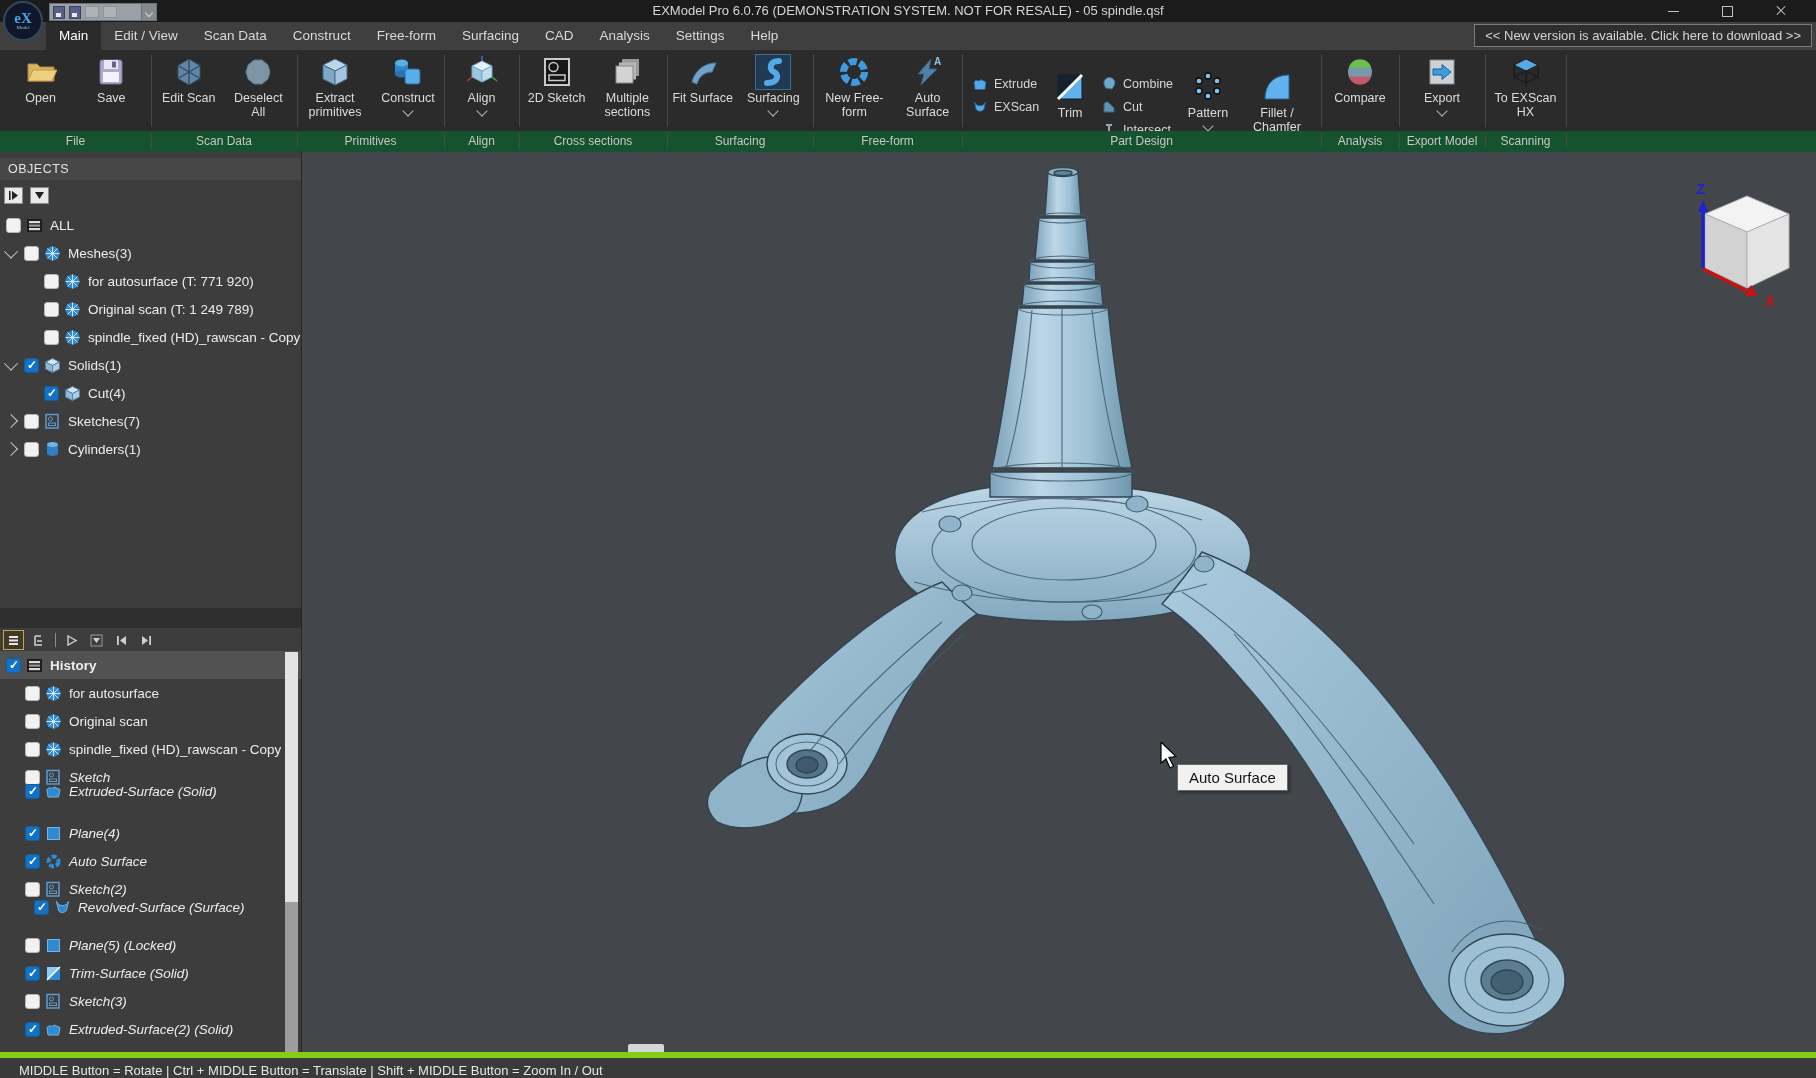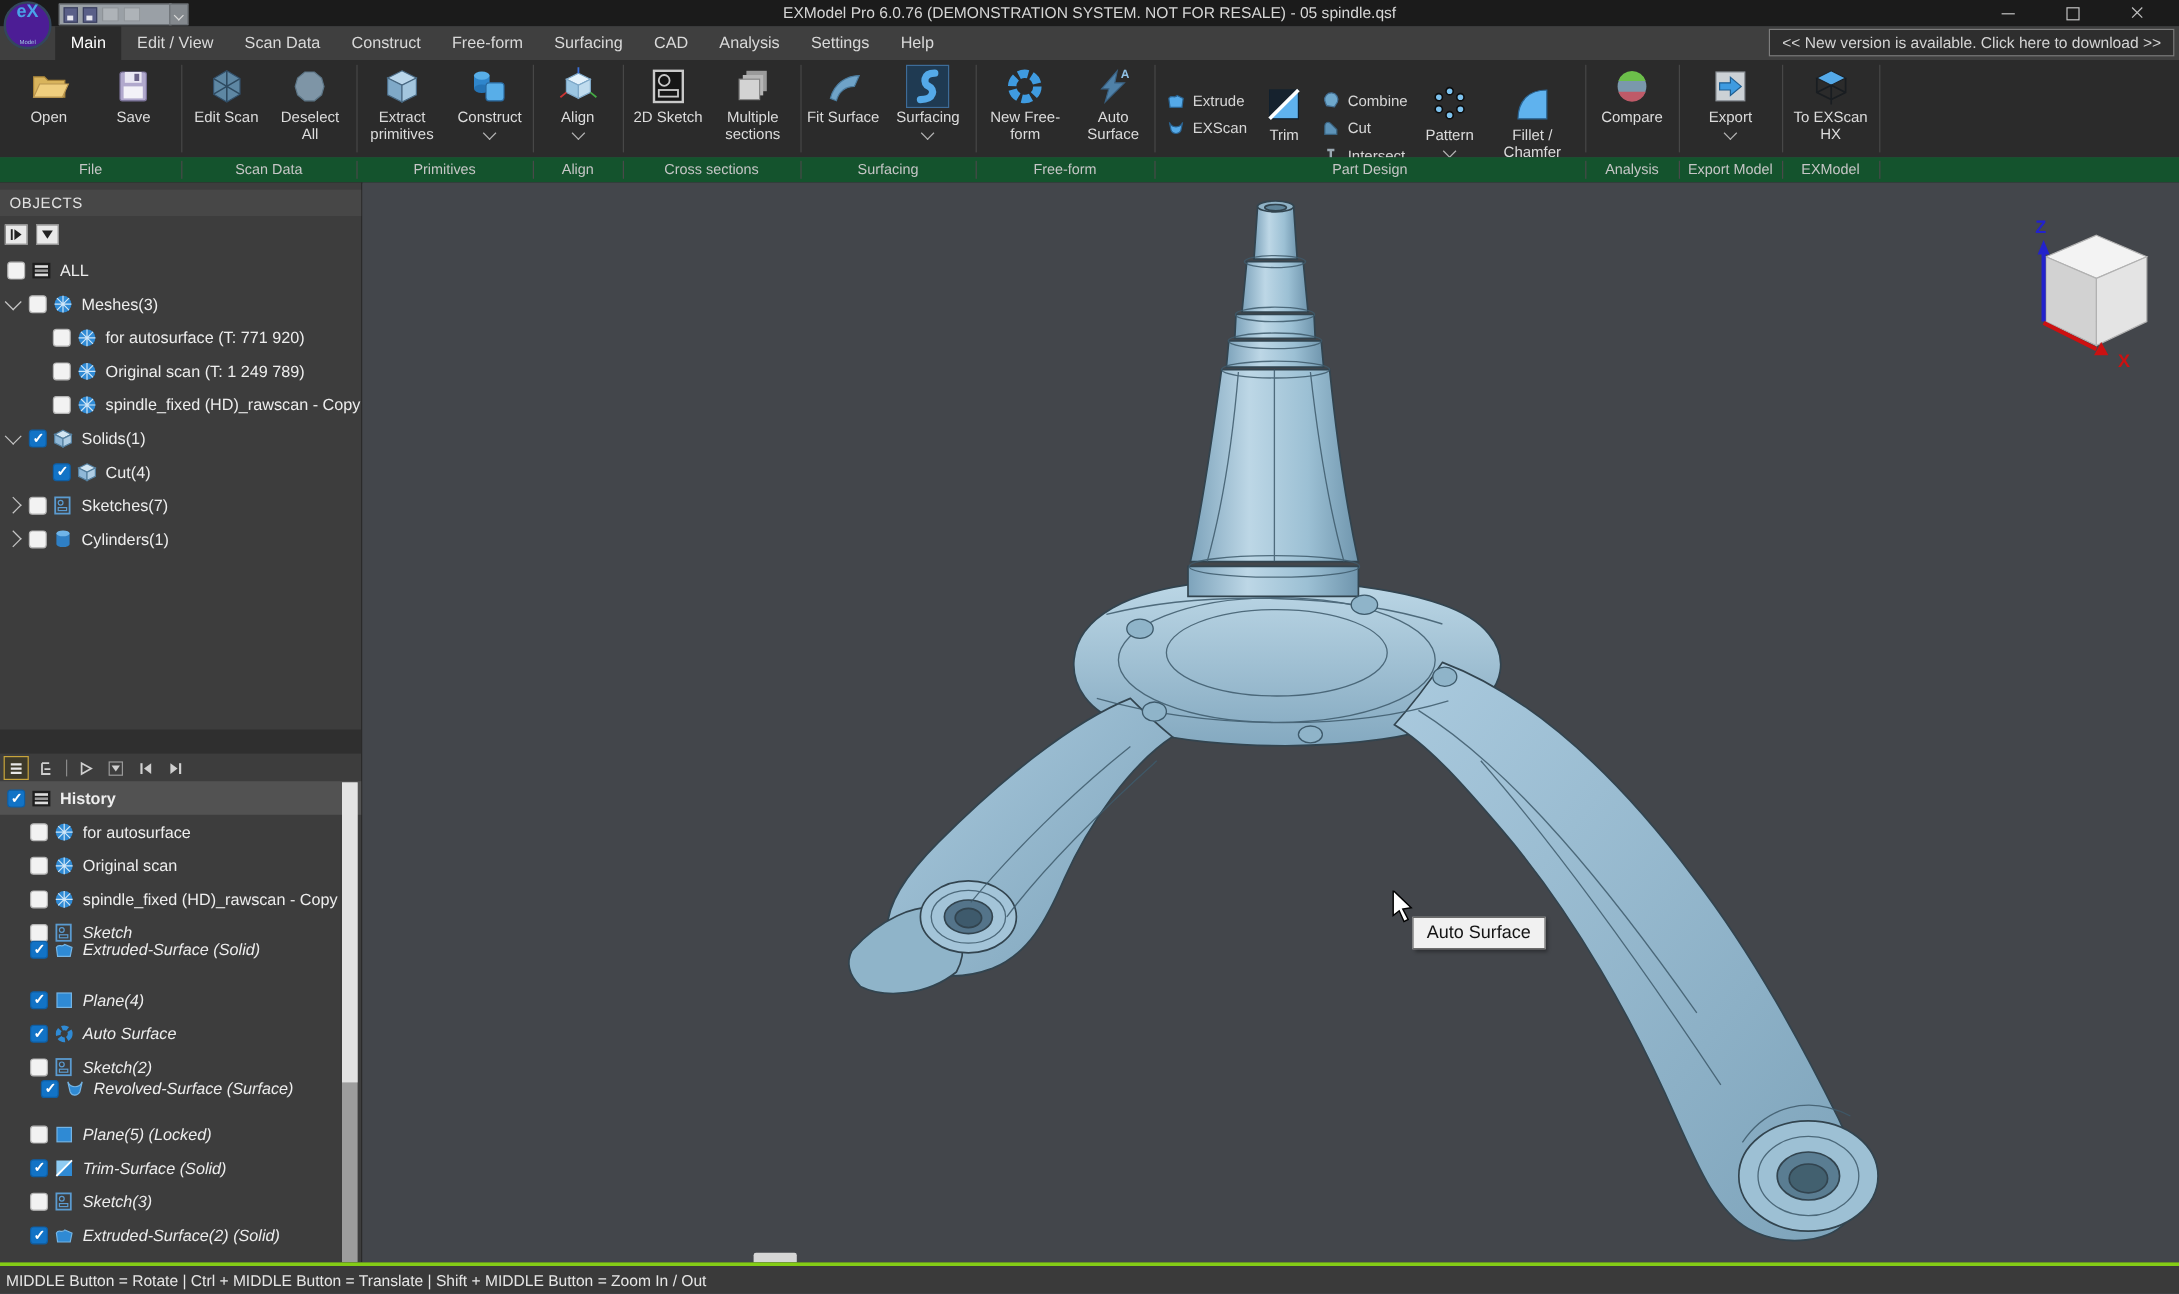--- a/index.html
+++ b/index.html
@@ -3,22 +3,22 @@
 <meta charset="utf-8">
 <style>
   html,body{margin:0;padding:0;}
   body{width:1816px;height:1078px;position:relative;overflow:hidden;
        background:#43464b;font-family:"Liberation Sans",sans-serif;color:#e0e0e0;
        -webkit-font-smoothing:antialiased;}
 
   
   .titlebar{position:absolute;top:0;left:0;width:100%;height:22px;background:#1b1b1b;}
   .app-logo{position:absolute;top:1px;left:3px;width:36px;height:36px;border-radius:50%;
-            background:#4c1d95;border:2px solid #33475c;z-index:50;display:flex;align-items:center;justify-content:space-between;
-            flex-direction:column;}
+            background:#0f172a;border:2px solid #33475c;z-index:50;display:flex;align-items:center;justify-content:center;
+            flex-direction:column;font-family:Liberation Serif, serif;}
   .app-logo .lx{color:#4aa3e8;font-weight:bold;font-size:15px;line-height:13px;}
   .app-logo .lm{color:#9ec4e0;font-size:5px;line-height:6px;}
   .qat{position:absolute;top:3px;left:49px;width:86px;height:16px;background:#9aa0a6;border:1px solid #6d7277;
        display:flex;align-items:center;gap:4px;padding:0 3px;}
   .qat .fd{width:10px;height:11px;background:#5a5f88;border:1px solid #3c4160;position:relative;}
   .qat .fd::after{content:"";position:absolute;left:2px;bottom:1px;width:5px;height:4px;background:#e8e8f0;}
   .qat .dis{width:12px;height:10px;background:#aeb3b8;border:1px solid #8e9398;}
   .qat-drop{position:absolute;top:3px;left:141px;width:14px;height:16px;background:#84898e;border:1px solid #6d7277;
             display:flex;align-items:center;justify-content:center;}
   .title-text{position:absolute;top:0;left:200px;right:200px;height:22px;line-height:22px;text-align:center;
@@ -85,22 +85,22 @@
   .hscroll-thumb{position:absolute;top:0;left:0;width:13px;height:250px;background:#e3e3e3;}
 
   
   .viewport{position:absolute;left:302px;top:152px;width:1514px;height:900px;background:#43464b;}
   .tooltip{position:absolute;left:1177px;top:764px;height:25px;line-height:25px;padding:0 11px;
            background:#f1f1f1;border:1px solid #6b6b6b;color:#141414;font-size:15px;box-shadow:2px 2px 3px rgba(0,0,0,.35);}
   .cursor{position:absolute;left:1158px;top:742px;width:26px;height:30px;}
   .navcube{position:absolute;left:1685px;top:168px;width:130px;height:145px;}
 
   
-  .statusbar{position:absolute;left:0;bottom:0;width:100%;height:26px;background:#3a3a3a;border-top:3px solid #84cc16;
-             line-height:25px;font-size:13px;color:#e6e6e6;padding-left:5px;box-sizing:border-box;}
+  .statusbar{position:absolute;left:0;bottom:0;width:100%;height:26px;background:#3a3a3a;border-top:6px solid #84cc16;
+             line-height:25px;font-size:13px;color:#e6e6e6;padding-left:19px;box-sizing:border-box;}
   .status-handle{position:absolute;left:628px;bottom:26px;width:36px;height:8px;background:#d6d6d6;border-radius:2px 2px 0 0;}
 </style>
 </head>
 <body>
 
 <div class="titlebar">
   <div class="title-text">EXModel Pro 6.0.76 (DEMONSTRATION SYSTEM. NOT FOR RESALE) - 05 spindle.qsf</div>
 </div>
 <div class="app-logo">
   <div class="lx">eX</div>
@@ -376,21 +376,21 @@
   <div class="glabel" style="left:0;width:151px">File</div>
   <div class="glabel" style="left:151px;width:146px">Scan Data</div>
   <div class="glabel" style="left:297px;width:147px">Primitives</div>
   <div class="glabel" style="left:444px;width:75px">Align</div>
   <div class="glabel" style="left:519px;width:148px">Cross sections</div>
   <div class="glabel" style="left:667px;width:146px">Surfacing</div>
   <div class="glabel" style="left:813px;width:149px">Free-form</div>
   <div class="glabel" style="left:962px;width:359px">Part Design</div>
   <div class="glabel" style="left:1321px;width:78px">Analysis</div>
   <div class="glabel" style="left:1399px;width:86px">Export Model</div>
-  <div class="glabel" style="left:1485px;width:81px">EXModel</div>
+  <div class="glabel" style="left:1485px;width:81px">Scanning</div>
   <div class="gl-sep" style="left:151px"></div>
     <div class="gl-sep" style="left:297px"></div>
   <div class="gl-sep" style="left:444px"></div>
     <div class="gl-sep" style="left:519px"></div>
   <div class="gl-sep" style="left:667px"></div>
     <div class="gl-sep" style="left:813px"></div>
   <div class="gl-sep" style="left:962px"></div>
     <div class="gl-sep" style="left:1321px"></div>
   <div class="gl-sep" style="left:1399px"></div>
     <div class="gl-sep" style="left:1485px"></div>

